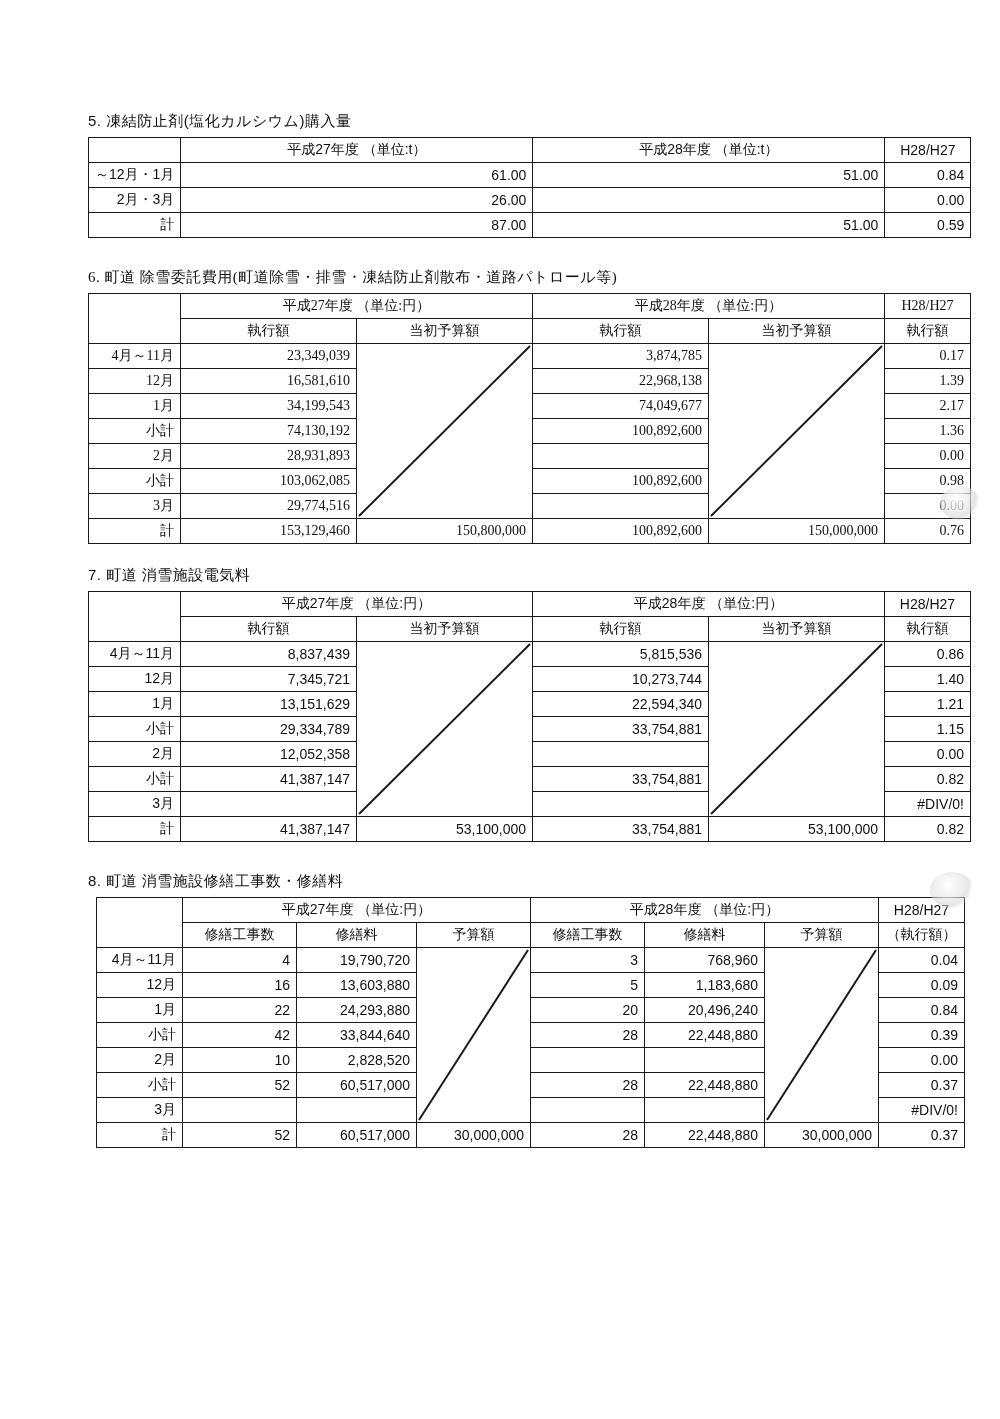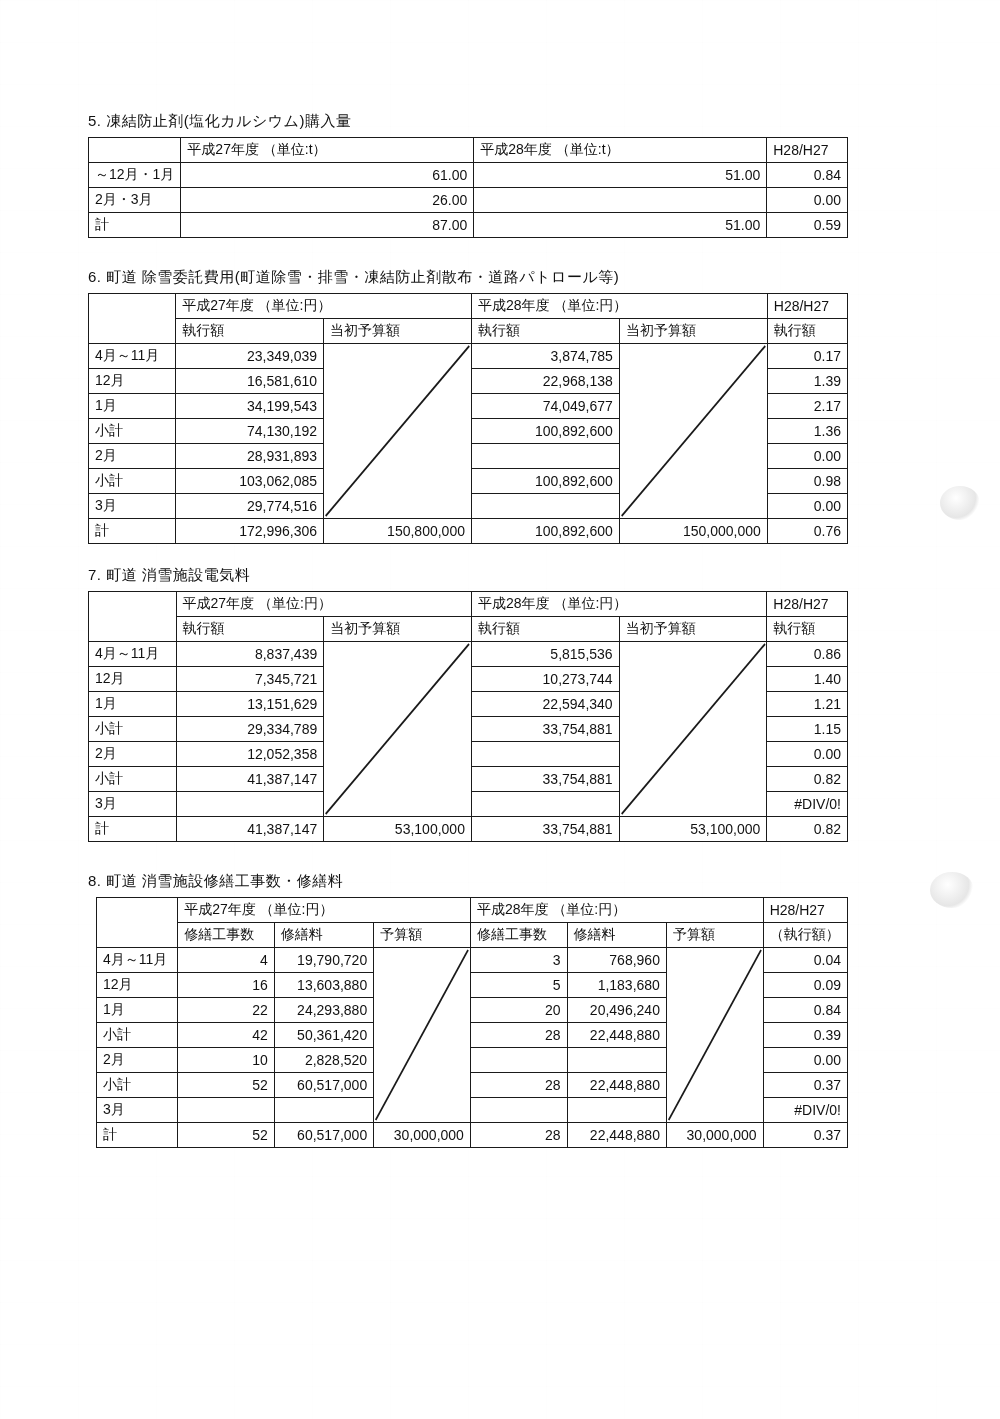--- a/index.html
+++ b/index.html
@@ -27,21 +27,21 @@
     z-index: 0;
   }
   .page {
     position: absolute;
     inset: 0;
     z-index: 1;
   }
   .section {
     position: absolute;
     left: 0;
-    width: 848px;
+    width: 1000px;
   }
   .section-title {
     font-size: 15px;
     letter-spacing: 0.5px;
     margin: 0 0 6px 88px;
     white-space: nowrap;
   }
   table.grid {
     border-collapse: collapse;
     table-layout: fixed;
@@ -51,23 +51,23 @@
   table.grid td, table.grid th {
     border: 1px solid #1a1a1a;
     font-size: 14px;
     font-weight: normal;
     height: 25px;
     padding: 0 6px;
     vertical-align: middle;
     box-sizing: border-box;
     white-space: nowrap;
   }
-  .c { text-align: left; }
+  .c { text-align: center; }
   .r { text-align: right; }
-  .rowhdr { text-align: left; font-size: 14px; }
+  .rowhdr { text-align: right; font-size: 14px; }
   .small { font-size: 13px; }
   
   .diag {
     position: relative;
     padding: 0;
   }
   .diag svg {
     position: absolute;
     left: 0; top: 0;
     width: 100%;
@@ -121,21 +121,21 @@
         <tr>
           <td class="rowhdr">計</td>
           <td class="r">87.00</td>
           <td class="r">51.00</td>
           <td class="r">0.59</td>
         </tr>
       </tbody>
     </table>
   </div>
 
-  <div class="section" style="top:268px;">
+  <div class="section" style="top:268px;font-family:Liberation Serif, serif;">
     <div class="section-title">6. 町道 除雪委託費用(町道除雪・排雪・凍結防止剤散布・道路パトロール等)</div>
     <table class="grid">
       <colgroup>
         <col style="width:92px">
           <col style="width:176px">
           <col style="width:176px">
         <col style="width:176px">
           <col style="width:176px">
           <col style="width:86px">
       </colgroup>
@@ -201,21 +201,21 @@
           <td class="r">0.98</td>
         </tr>
         <tr>
           <td class="rowhdr">3月</td>
           <td class="r">29,774,516</td>
           <td class="r"></td>
           <td class="r">0.00</td>
         </tr>
         <tr>
           <td class="rowhdr">計</td>
-          <td class="r">172,996,306</td>
+          <td class="r">153,129,460</td>
           <td class="r">150,800,000</td>
           <td class="r">100,892,600</td>
           <td class="r">150,000,000</td>
           <td class="r">0.76</td>
         </tr>
       </tbody>
     </table>
   </div>
 
   <div class="section" style="top:566px;">
@@ -368,21 +368,21 @@
           <td class="rowhdr">1月</td>
           <td class="r">22</td>
           <td class="r">24,293,880</td>
           <td class="r">20</td>
           <td class="r">20,496,240</td>
           <td class="r">0.84</td>
         </tr>
         <tr>
           <td class="rowhdr">小計</td>
           <td class="r">42</td>
-          <td class="r">50,361,420</td>
+          <td class="r">33,844,640</td>
           <td class="r">28</td>
           <td class="r">22,448,880</td>
           <td class="r">0.39</td>
         </tr>
         <tr>
           <td class="rowhdr">2月</td>
           <td class="r">10</td>
           <td class="r">2,828,520</td>
           <td class="r"></td>
           <td class="r"></td>

